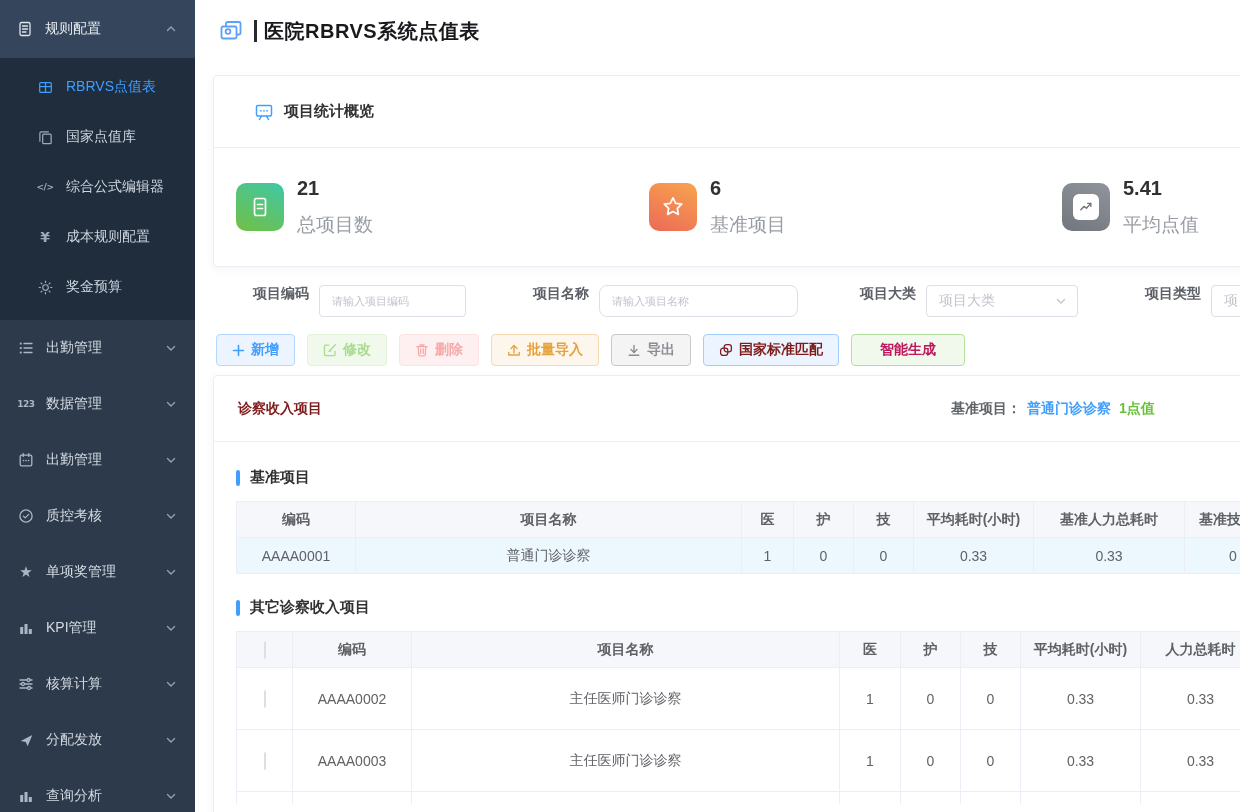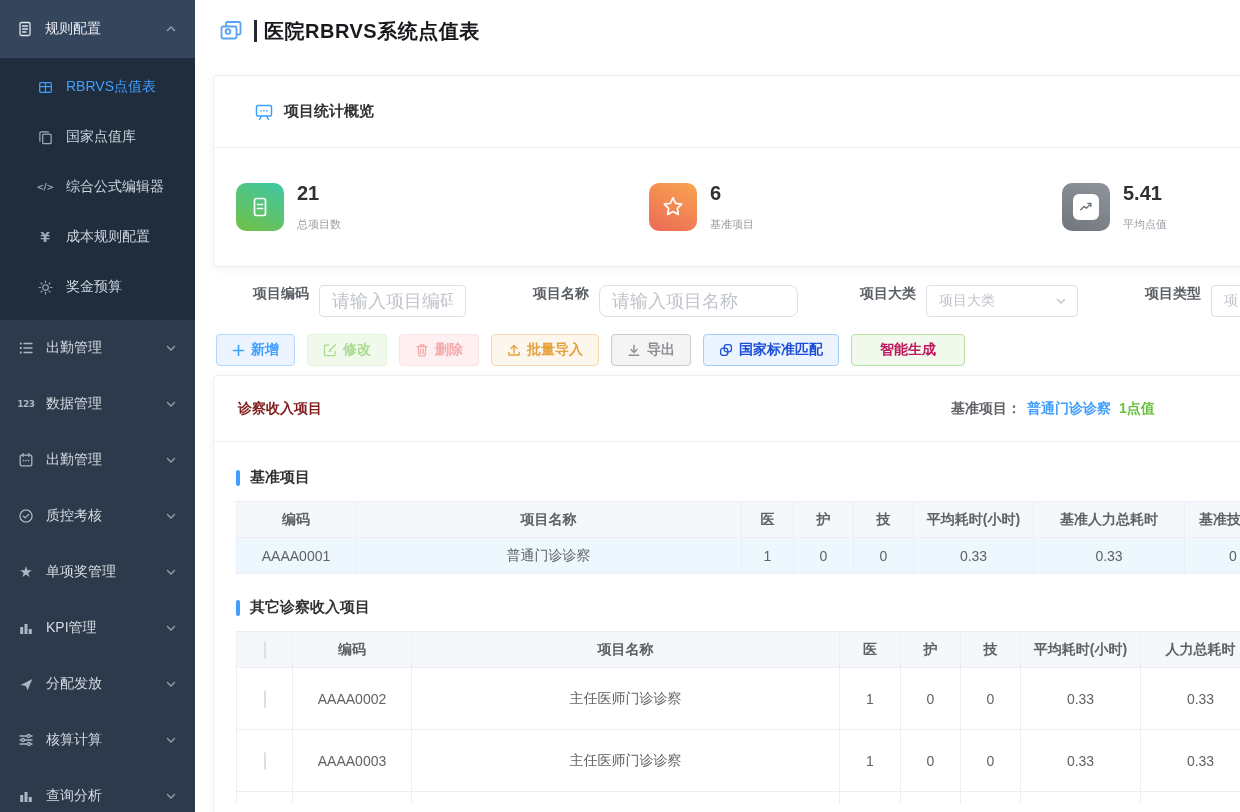--- a/index.html
+++ b/index.html
@@ -34,42 +34,42 @@
   .card-head { height:72px; display:flex; align-items:center; padding-left:40px; border-bottom:1px solid #ebeef5; }
   .card-head-title { font-size:15px; font-weight:bold; color:#303133; margin-left:10px; }
   .stats-row { display:flex; align-items:center; height:118px; padding-left:22px; }
   .stat { display:flex; align-items:center; flex:0 0 413px; width:413px; }
   .stat-icon { width:48px; height:48px; border-radius:10px; display:flex; align-items:center; justify-content:center; margin-right:13px; color:#fff; }
   .grad-green  { background:linear-gradient(205deg,#3fc8a4,#72bf45); }
   .grad-orange { background:linear-gradient(205deg,#f8a44f,#ec6a56); }
   .grad-gray   { background:linear-gradient(205deg,#8f959a,#70767b); }
   .trend-box { width:26px; height:26px; background:#fff; border-radius:6px; display:flex; align-items:center; justify-content:center; color:#6e7478; }
   .stat-val { font-size:20px; font-weight:bold; color:#303133; line-height:1.15; }
-  .stat-label { font-size:11px; color:#989da4; margin-top:12px; }
+  .stat-label { font-size:19px; color:#989da4; margin-top:12px; }
 
   
   .filter-row { position:relative; height:32px; margin-top:18px; }
   .fgroup { position:absolute; top:0; display:flex; align-items:flex-start; height:32px; }
   .fg-code { left:40px; } .fg-name { left:320px; } .fg-cat { left:647px; } .fg-type { left:932px; }
   .flabel { font-size:14px; font-weight:bold; color:#5b5f66; margin-right:10px; white-space:nowrap; }
-  .finput { height:32px; border:1px solid #dcdfe6; border-radius:4px; padding:0 12px; font-size:18px; color:#ec4899; outline:none; }
+  .finput { height:32px; border:1px solid #dcdfe6; border-radius:4px; padding:0 12px; font-size:11px; color:#ec4899; outline:none; }
   .finput::placeholder { color:#c0c4cc; }
   .w147 { width:147px; } .w199 { width:199px;border-radius:8px; }
   .fselect { height:32px; border:1px solid #dcdfe6; border-radius:4px; padding:0 10px 0 12px; font-size:14px; color:#c0c4cc; display:flex; align-items:center; justify-content:space-between; background:#fff; cursor:pointer; }
   .w152 { width:152px; } .w150 { width:150px; }
 
   
   .toolbar { display:flex; gap:12px; margin-top:17px; padding-left:3px; }
   .btn { height:32px; border-radius:4px; display:inline-flex; align-items:center; justify-content:center; padding:0 15px; font-size:14px; font-weight:bold; border:1px solid transparent; gap:6px; cursor:pointer; white-space:nowrap; background:#fff; }
   .btn-add    { background:#ecf5ff; border-color:#b3d8ff; color:#409eff; }
   .btn-edit   { background:#f0f9eb; border-color:#e1f3d8; color:#a8dc8e; }
   .btn-del    { background:#fef0f0; border-color:#fde2e2; color:#f5a9a9;justify-content:flex-end; }
   .btn-import { background:#fdf6ec; border-color:#f5dab1; color:#e6a23c; }
   .btn-export { background:#f4f4f5; border-color:#c8c9cc; color:#8b8e93; }
-  .btn-match  { background:#ecf5ff; border-color:#a0cfff; color:#1d4ed8; }
+  .btn-match  { background:#ecf5ff; border-color:#a0cfff; color:#7f1d1d; }
   .btn-gen    { background:#f0f9eb; border-color:#b3e19d; color:#be185d; padding:0 28px; }
 
   
   .main-card { width:1252px; margin-top:9px; height:560px; }
   .sec-head { position:relative; height:66px; display:flex; align-items:center; padding-left:24px; border-bottom:1px solid #ebeef5; }
   .sec-title { font-size:14px; font-weight:bold; color:#7f1d1d; }
   .bench-info { position:absolute; left:720px; top:0; height:66px; display:flex; align-items:center; font-size:14px;margin-left:17px; }
   .bench-label { color:#5f6368; font-weight:bold; }
   .bench-name  { color:#409eff; font-weight:bold; margin-left:6px; cursor:pointer; }
   .bench-val   { color:#67c23a; font-weight:bold; margin-left:8px; }
@@ -238,43 +238,43 @@
       </span>
       <span>KPI管理</span>
       <span class="chev">
           <svg width="12" height="12" viewBox="0 0 12 12" fill="none" stroke="currentColor" stroke-width="1.4" stroke-linecap="round">
             <polyline points="2.5,4.5 6,8 9.5,4.5"></polyline>
           </svg>
         </span>
     </div>
     <div class="top-item">
       <span class="si">
-        <svg width="15" height="15" viewBox="0 0 16 16" fill="currentColor">
-            <path d="M1.8 8.6 L14.2 2.2 L9.2 14 L7.2 9.6 Z"></path>
-          </svg>
-      </span>
-      <span>分配发放</span>
-      <span class="chev">
-          <svg width="12" height="12" viewBox="0 0 12 12" fill="none" stroke="currentColor" stroke-width="1.4" stroke-linecap="round">
-            <polyline points="2.5,4.5 6,8 9.5,4.5"></polyline>
-          </svg>
-        </span>
-    </div>
-    <div class="top-item">
-      <span class="si">
         <svg width="16" height="16" viewBox="0 0 16 16" fill="none" stroke="currentColor" stroke-width="1.3" stroke-linecap="round">
             <line x1="2" y1="4" x2="14" y2="4"></line>
             <line x1="2" y1="8" x2="14" y2="8"></line>
             <line x1="2" y1="12" x2="14" y2="12"></line>
             <circle cx="10.5" cy="4" r="1.5" fill="#2d3a4b"></circle>
             <circle cx="5" cy="8" r="1.5" fill="#2d3a4b"></circle>
             <circle cx="11" cy="12" r="1.5" fill="#2d3a4b"></circle>
           </svg>
       </span>
       <span>核算计算</span>
+      <span class="chev">
+          <svg width="12" height="12" viewBox="0 0 12 12" fill="none" stroke="currentColor" stroke-width="1.4" stroke-linecap="round">
+            <polyline points="2.5,4.5 6,8 9.5,4.5"></polyline>
+          </svg>
+        </span>
+    </div>
+    <div class="top-item">
+      <span class="si">
+        <svg width="15" height="15" viewBox="0 0 16 16" fill="currentColor">
+            <path d="M1.8 8.6 L14.2 2.2 L9.2 14 L7.2 9.6 Z"></path>
+          </svg>
+      </span>
+      <span>分配发放</span>
       <span class="chev">
           <svg width="12" height="12" viewBox="0 0 12 12" fill="none" stroke="currentColor" stroke-width="1.4" stroke-linecap="round">
             <polyline points="2.5,4.5 6,8 9.5,4.5"></polyline>
           </svg>
         </span>
     </div>
     <div class="top-item">
       <span class="si">
         <svg width="16" height="16" viewBox="0 0 16 16" fill="currentColor">
             <rect x="2.2" y="7" width="3" height="7"></rect>

